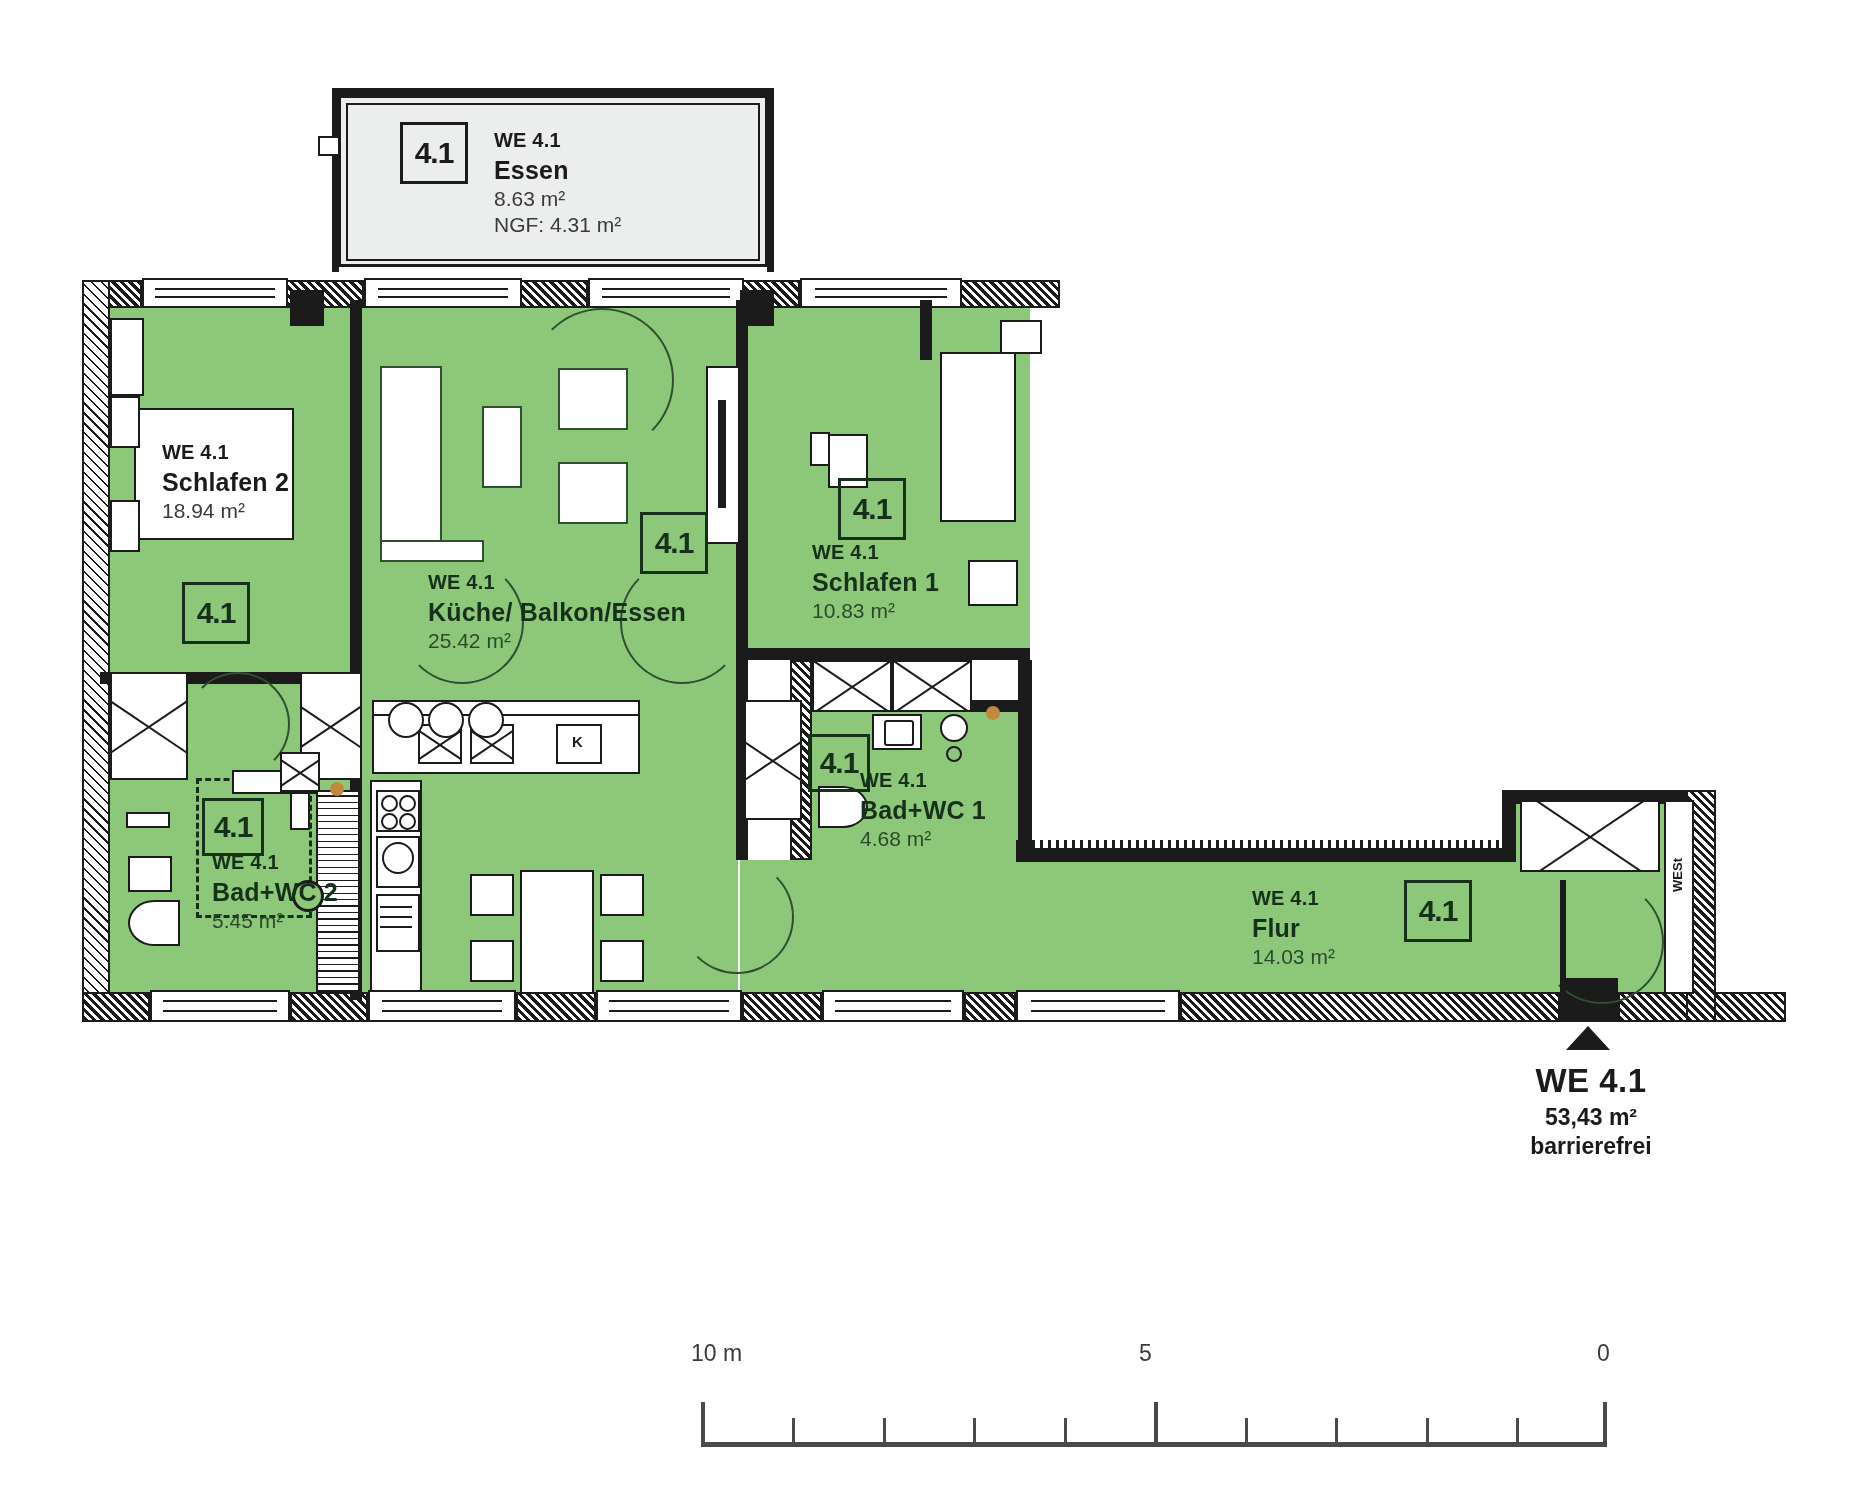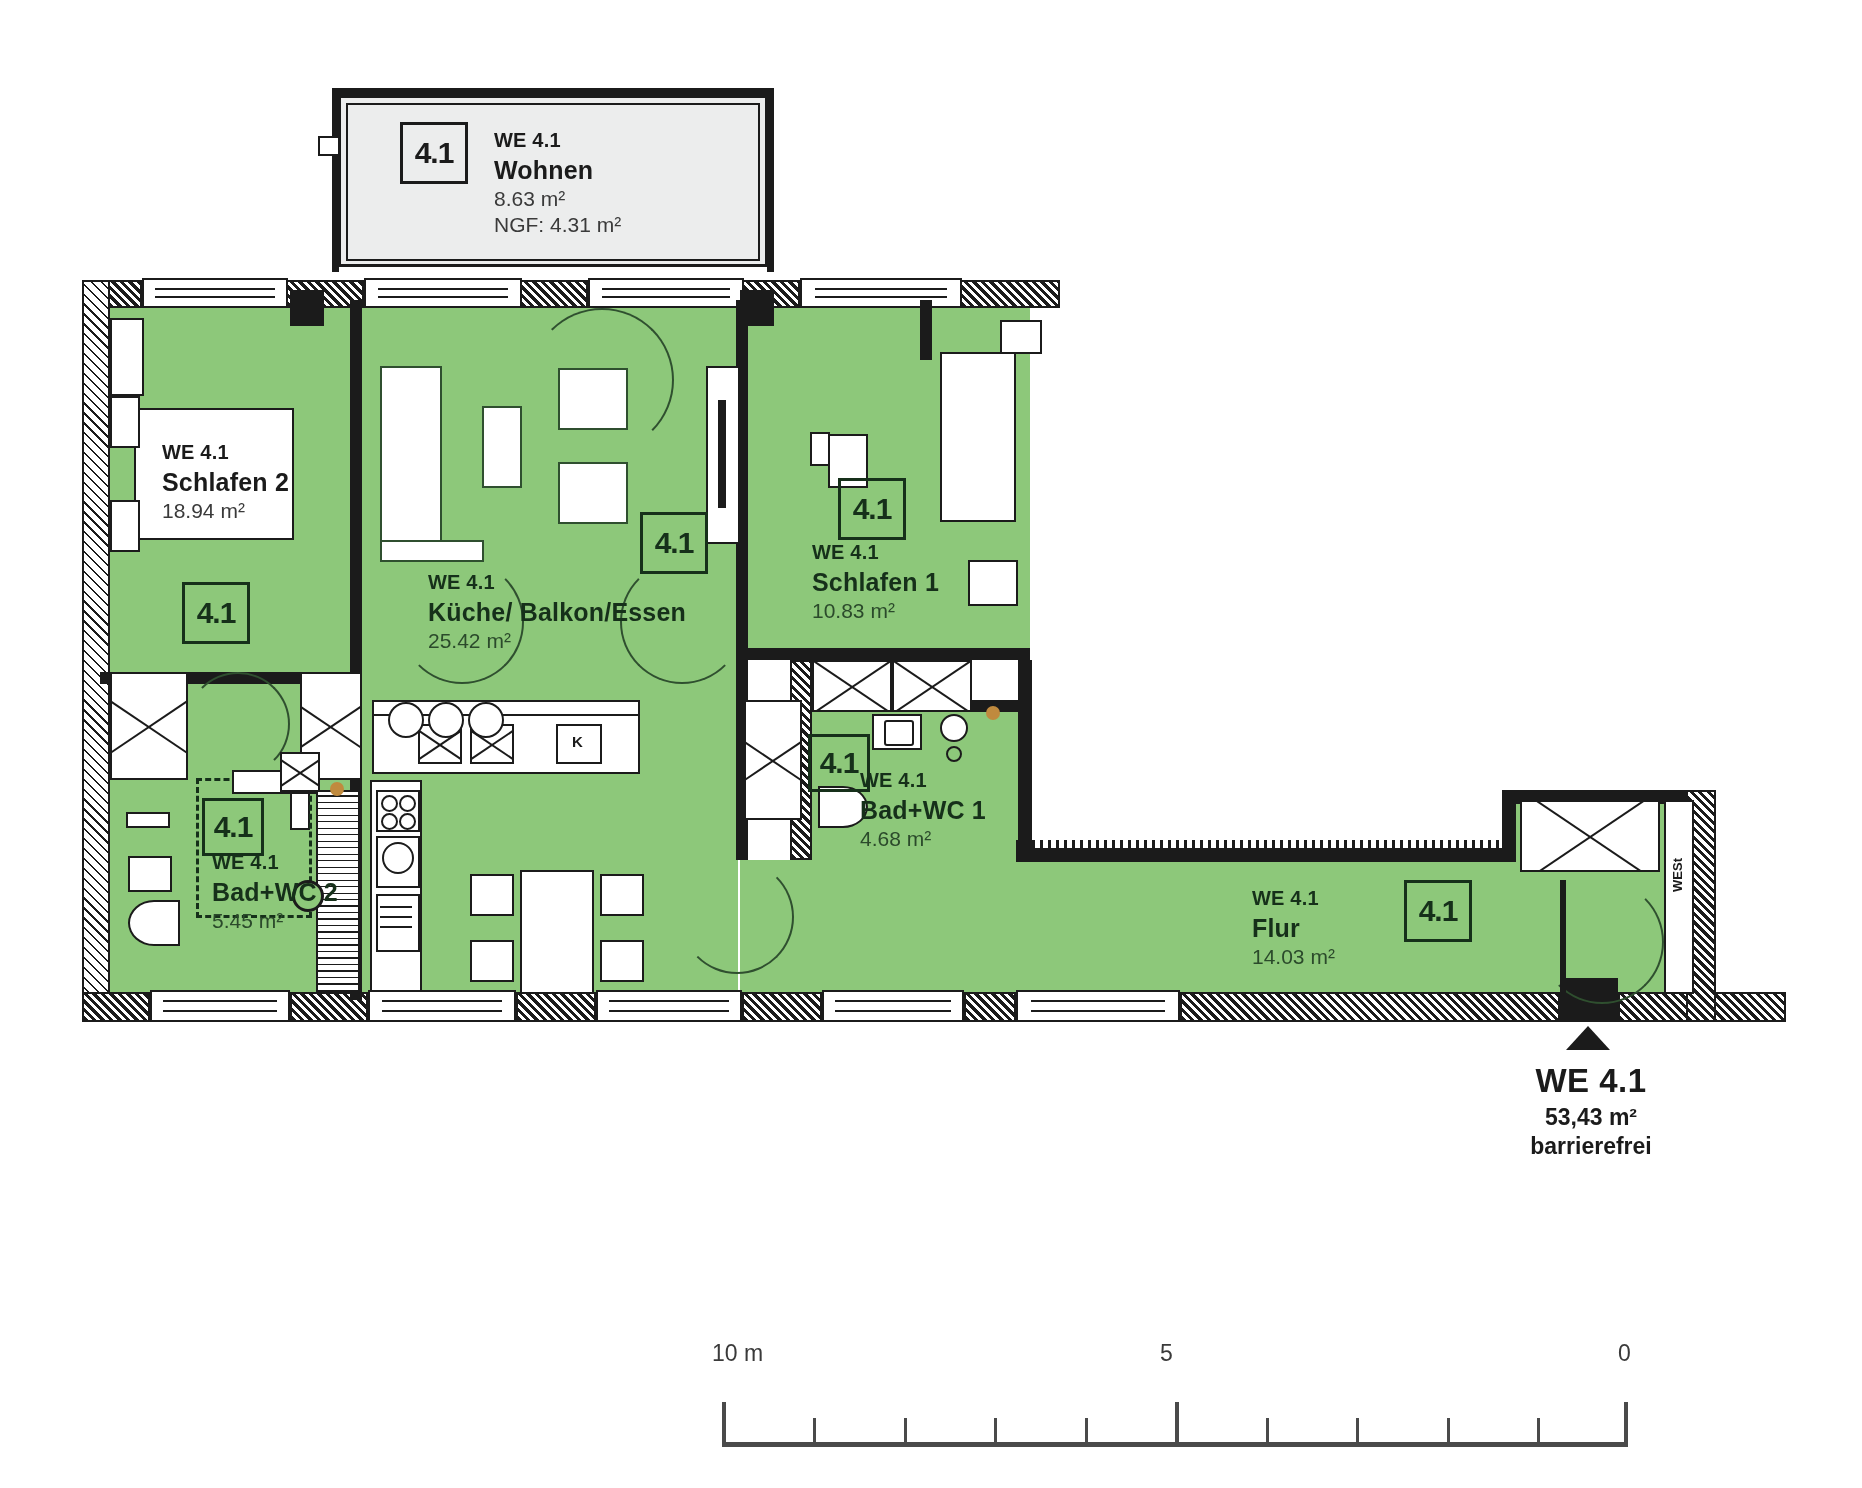--- a/index.html
+++ b/index.html
@@ -72,21 +72,21 @@
   <div class="abs" style="left:334px;top:88px;width:440px;height:7px;background:#1b1b1b;"></div>
   <div class="abs" style="left:332px;top:88px;width:7px;height:184px;background:#1b1b1b;"></div>
   <div class="abs" style="left:767px;top:88px;width:7px;height:184px;background:#1b1b1b;"></div>
   <div class="abs" style="left:318px;top:136px;width:18px;height:16px;border:2.5px solid #1b1b1b;background:#fff;"></div>
 
   <div class="badge" style="left:400px;top:122px;width:62px;height:56px;">
     <span>4.1</span>
   </div>
   <div class="lbl" style="left:494px;top:128px;">
     <div class="we">WE 4.1</div>
-    <div class="rm">Wohnen</div>
+    <div class="rm">Essen</div>
     <div class="ar">8.63 m²</div>
     <div class="ar">NGF: 4.31 m²</div>
   </div>
 
   <div class="room" style="left:100px;top:300px;width:258px;height:380px;"></div>
   <div class="room" style="left:100px;top:680px;width:258px;height:320px;"></div>
 
   <div class="room" style="left:360px;top:300px;width:378px;height:700px;"></div>
 
   <div class="room" style="left:740px;top:300px;width:290px;height:355px;"></div>
@@ -290,21 +290,21 @@
   </div>
 
   <div class="pointer" style="left:1566px;top:1026px;"></div>
   <div class="summary" style="left:1446px;top:1062px;width:290px;">
     <div class="t1">WE 4.1</div>
     <div class="t2">53,43 m²</div>
     <div class="t3">barrierefrei</div>
   </div>
 </div>
 
-<div class="abs" style="left:712px;top:1340px;width:930px;height:110px;text-align:center;">
+<div class="abs" style="left:691px;top:1340px;width:930px;height:110px;text-align:center;">
   <div class="scale-num" style="left:0px;top:0px;">
     <span>10 m</span>
   </div>
   <div class="scale-num" style="left:448px;top:0px;">
     <span>5</span>
   </div>
   <div class="scale-num" style="left:906px;top:0px;">
     <span>0</span>
   </div>
 

